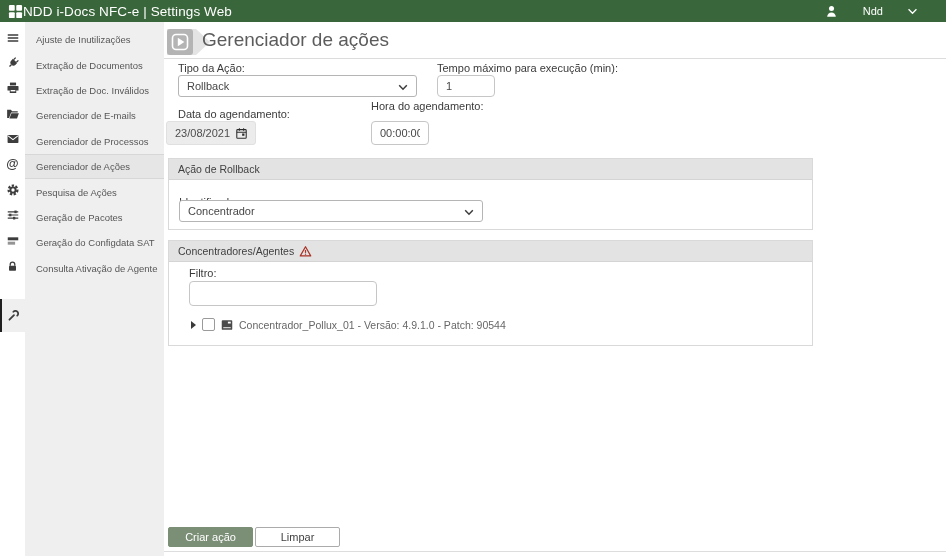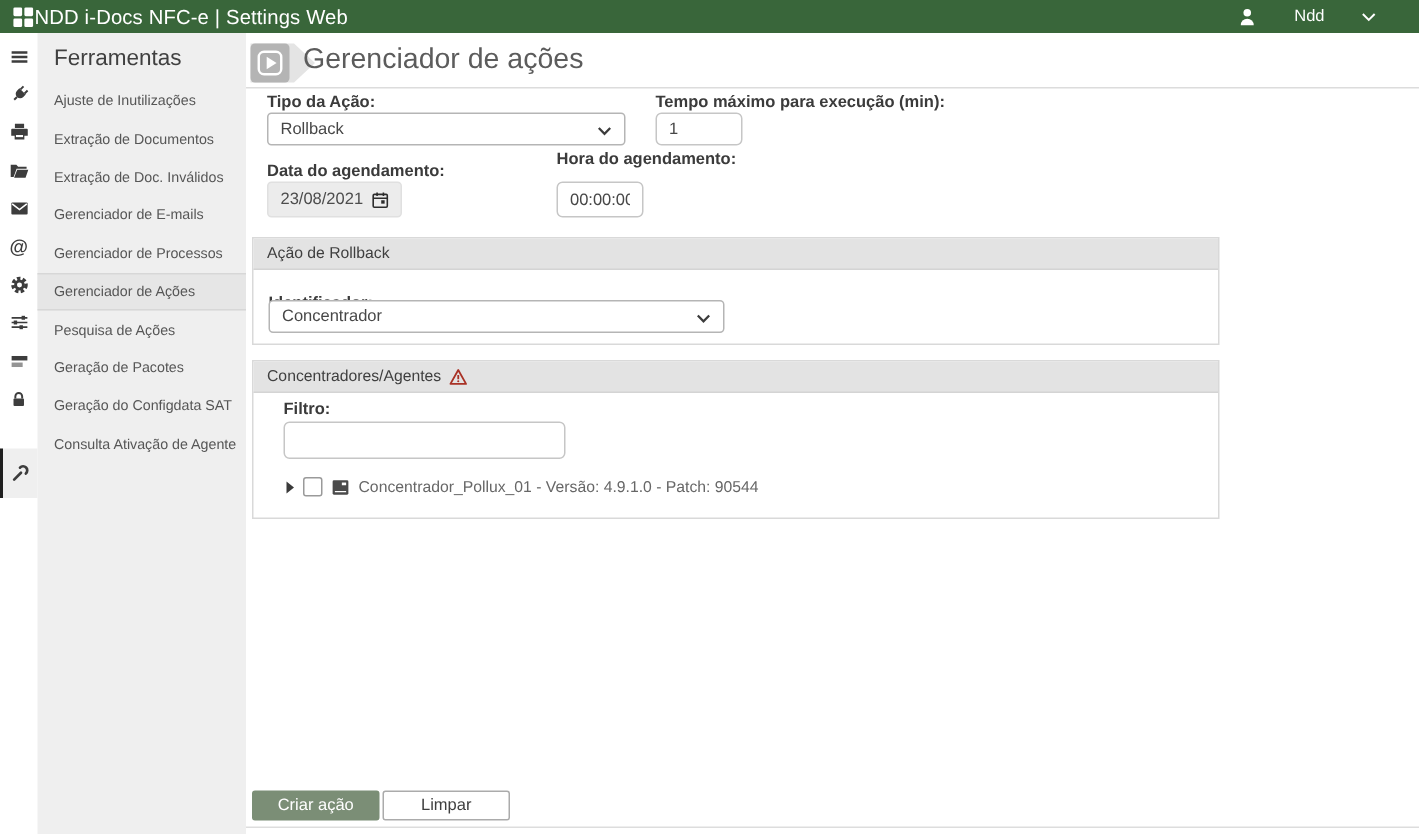--- a/index.html
+++ b/index.html
@@ -26,21 +26,21 @@
   .menu-items { margin-top:5px; }
   .menu-item { height:25.4px; display:flex; align-items:center; padding-left:11px; font-size:9.5px; color:#565656; cursor:pointer; }
   .menu-item.selected { background:#e6e6e6; border-top:1px solid #d7d7d7; border-bottom:1px solid #d7d7d7; }
 
   
   .content { position:absolute; left:164px; top:22px; width:782px; height:534px; background:#fff; }
   .page-header { position:absolute; left:0; top:0; width:782px; height:37px; border-bottom:1px solid #dcdcdc; }
   .page-icon { position:absolute; left:2px; top:6px; }
   .page-title { position:absolute; left:38px; top:7px; font-size:19px; font-weight:400; color:#5c5c5c; }
 
-  .flabel { position:absolute; font-size:11px; font-weight:700; color:#3b3b3b; }
+  .flabel { position:absolute; font-size:11px; font-weight:400; color:#3b3b3b; }
   .fake-select { position:absolute; height:22px; background:#fff; border:1px solid #b5b5b5; border-radius:3px;
                  display:flex; align-items:center; padding:0 8px; font-size:11px; color:#474747; cursor:pointer; }
   .fake-select .chev { position:absolute; right:8px; top:8px; }
   .txt-input { position:absolute; height:22px; border:1px solid #c6c6c6; border-radius:4px; font-size:11px; color:#474747;
                padding:0 8px; font-family:"Liberation Sans", sans-serif; outline:none; background:#fff; }
   .date-field { position:absolute; height:24px; background:#ececec; border:1px solid #e0e0e0; border-radius:3px;
                 display:flex; align-items:center; padding:0 8px; font-size:11px; color:#4d4d4d; cursor:pointer; }
   .date-field .cal { position:absolute; right:7px; top:5px; color:#2c2c2c; }
 
   .section { position:absolute; left:4px; width:645px; background:#fff; border:1px solid #d9d9d9; }
@@ -163,21 +163,20 @@
       <svg viewBox="0 0 16 16" width="13" height="13">
           <g fill="none" stroke="currentColor" stroke-width="2.2" stroke-linecap="round">
             <path d="M3 13.2 8.6 7.6"></path>
             <path d="M7.8 3.4a3.4 3.4 0 1 1 4.8 4.8"></path>
           </g>
         </svg>
     </div>
   </nav>
 
   <aside class="menupanel">
-    <div class="menu-heading">Ferramentas</div>
     <div class="menu-items">
       <div class="menu-item">Ajuste de Inutilizações</div>
       <div class="menu-item">Extração de Documentos</div>
       <div class="menu-item">Extração de Doc. Inválidos</div>
       <div class="menu-item">Gerenciador de E-mails</div>
       <div class="menu-item">Gerenciador de Processos</div>
       <div class="menu-item selected">Gerenciador de Ações</div>
       <div class="menu-item">Pesquisa de Ações</div>
       <div class="menu-item">Geração de Pacotes</div>
       <div class="menu-item">Geração do Configdata SAT</div>
@@ -202,21 +201,21 @@
       <span>Rollback</span>
       <svg class="chev" viewBox="0 0 10 7" width="10" height="7">
           <path d="M1.2 1.3 5 5.2l3.8-3.9" fill="none" stroke="#3c3c3c" stroke-width="1.5"></path>
         </svg>
     </div>
 
     <div class="flabel" style="left:273px; top:40px;">Tempo máximo para execução (min):</div>
     <input class="txt-input" style="left: 273px; top: 53px; width: 58px;" type="text" value="1">
 
     <div class="flabel" style="left:14px; top:86px;">Data do agendamento:</div>
-    <div class="date-field" style="left:14px; top:99px; width:90px;">
+    <div class="date-field" style="left:2px; top:99px; width:90px;">
       <span>23/08/2021</span>
       <svg class="cal" viewBox="0 0 16 16" width="13" height="13">
         <g fill="none" stroke="currentColor" stroke-width="1.3">
           <rect x="2.2" y="3.2" width="11.6" height="10.6" rx="1"></rect>
           <path d="M2.2 6.4h11.6M5.4 1.6v3M10.6 1.6v3"></path>
         </g>
         <rect x="8.8" y="8" width="2.8" height="2.8" fill="currentColor"></rect>
       </svg>
     </div>
 

